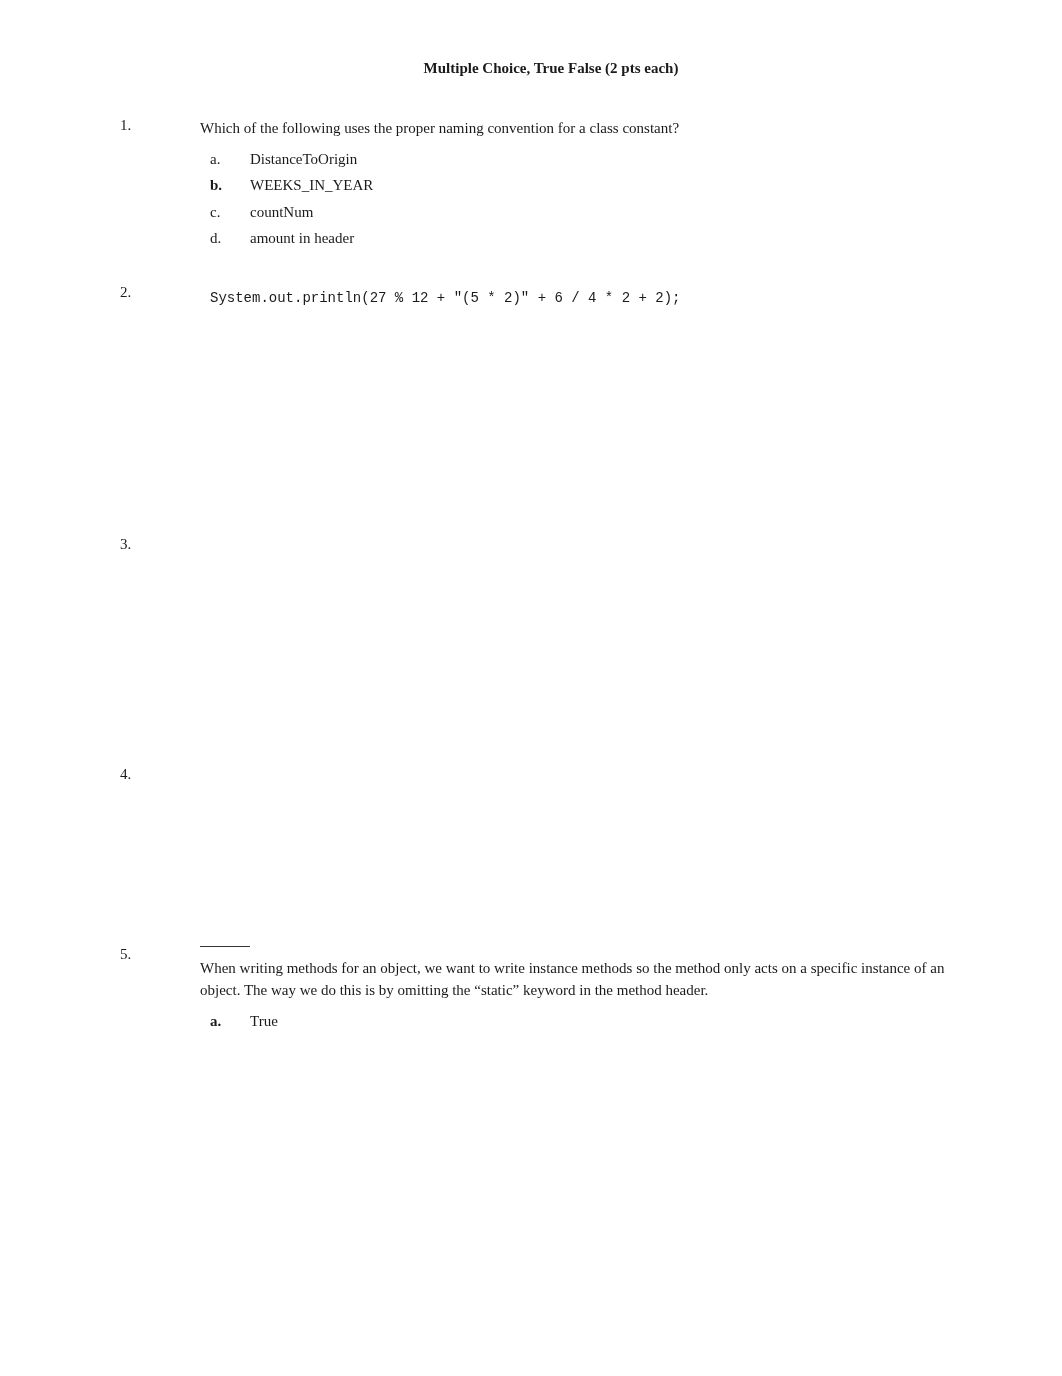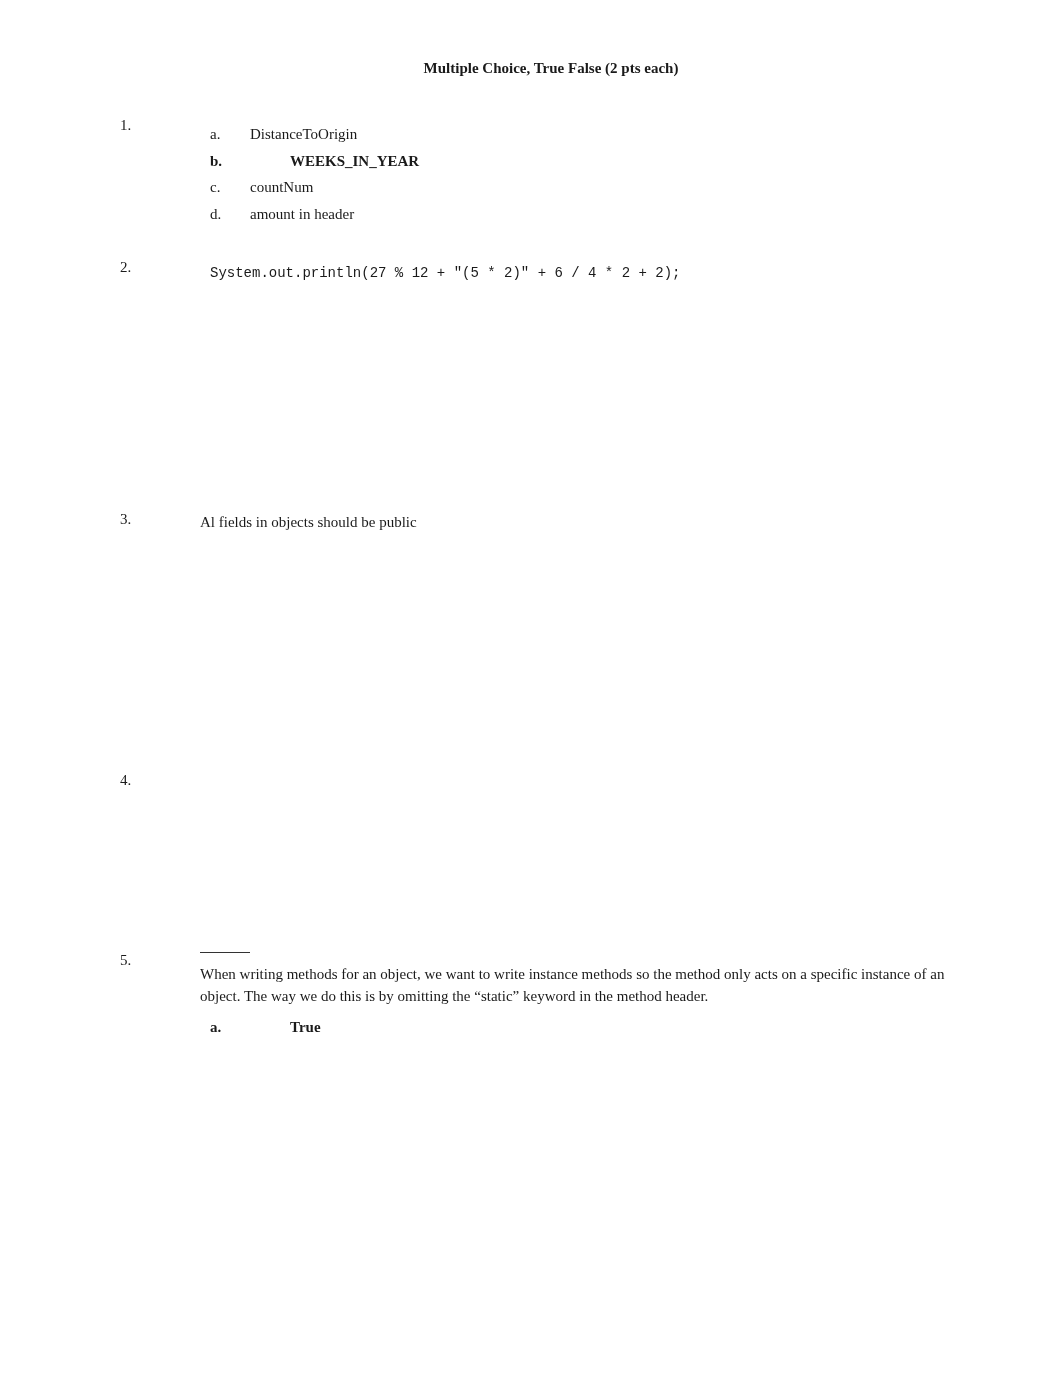--- a/index.html
+++ b/index.html
@@ -65,22 +65,21 @@
 
     .answer-label {
       min-width: 40px;
     }
 
     .answer-label.bold {
       font-weight: bold;
     }
 
     .answer-text.bold {
-      font-weight: bold;
-      margin-left: 40px;
+      font-weight: normal;
     }
 
     .code-line {
       font-family: "Courier New", Courier, monospace;
       font-size: 14px;
       margin-top: 6px;
       margin-left: 10px;
     }
 
     .answer-space-large {
@@ -100,20 +99,21 @@
 </head>
 <body>
 
 <div class="page-header">
   <span class="page-header-title">Multiple Choice, True False (2 pts each)</span>
 </div>
 
 <div class="question-block">
   <div class="question-number">1.</div>
   <div class="question-content">
+    <div class="question-text">Which of the following uses the proper naming convention for a class constant?</div>
     <div class="answer-options">
       <div class="answer-option">
         <span class="answer-label">a.</span>
         <span class="answer-text">DistanceToOrigin</span>
       </div>
       <div class="answer-option">
         <span class="answer-label bold">b.</span>
         <span class="answer-text bold">WEEKS_IN_YEAR</span>
       </div>
       <div class="answer-option">
@@ -132,21 +132,20 @@
   <div class="question-number">2.</div>
   <div class="question-content">
     <div class="code-line">System.out.println(27 % 12 + "(5 * 2)" + 6 / 4 * 2 + 2);</div>
     <div class="answer-space-large"></div>
   </div>
 </div>
 
 <div class="question-block">
   <div class="question-number">3.</div>
   <div class="question-content">
-    <div class="question-text">Al fields in objects should be public</div>
     <div class="answer-space-large"></div>
   </div>
 </div>
 
 <div class="question-block">
   <div class="question-number">4.</div>
   <div class="question-content">
     <div class="answer-space-medium"></div>
   </div>
 </div>

